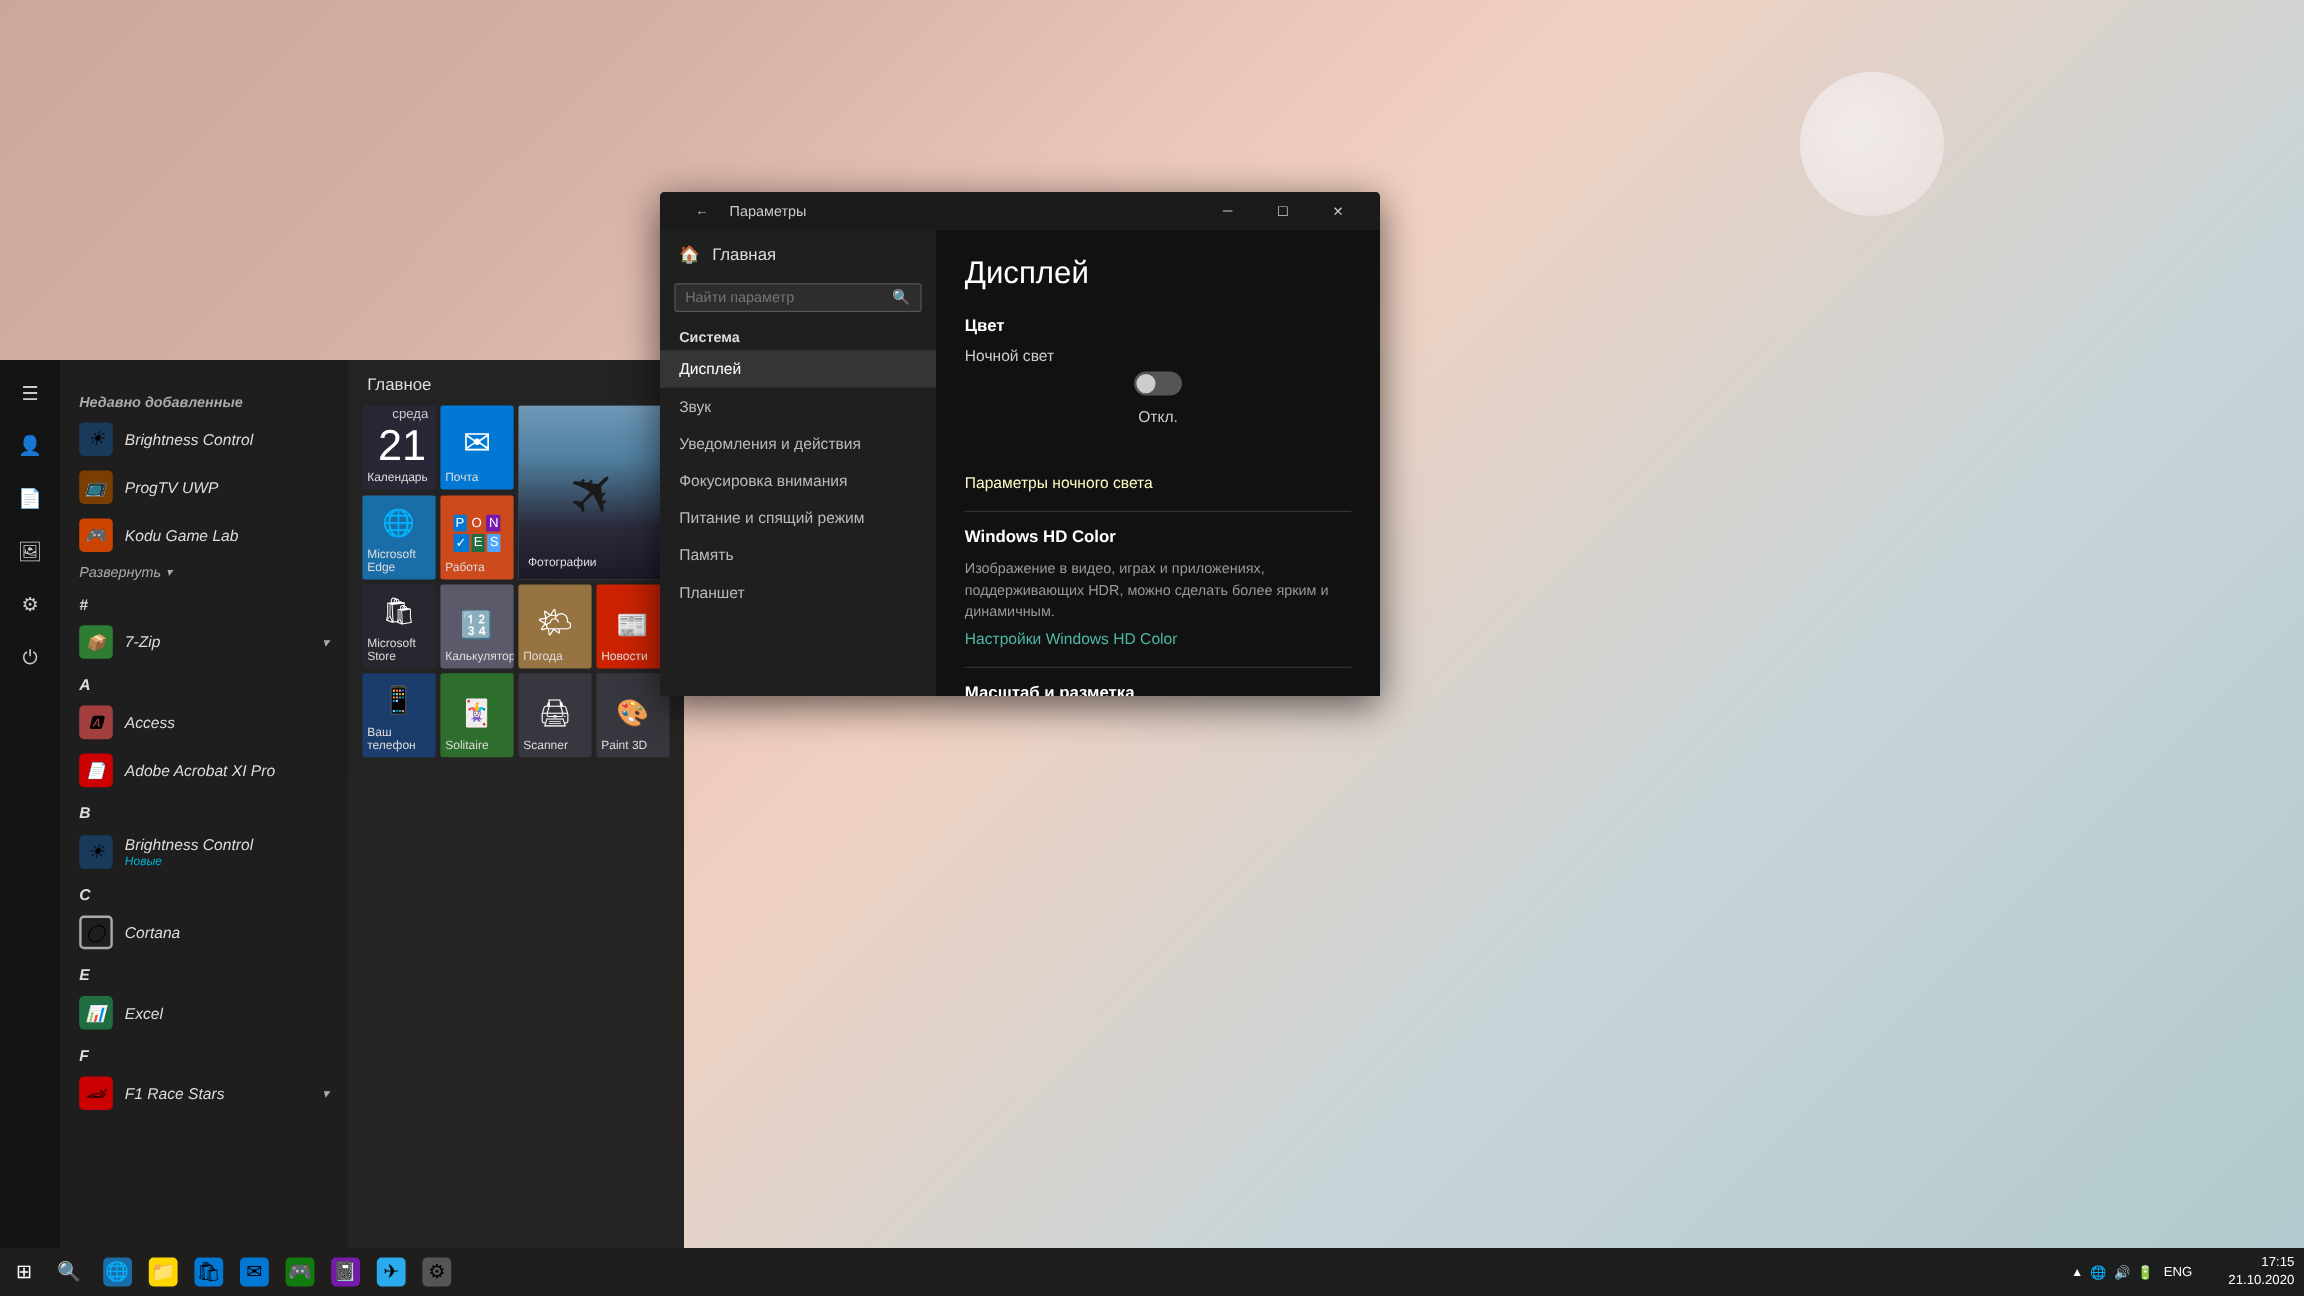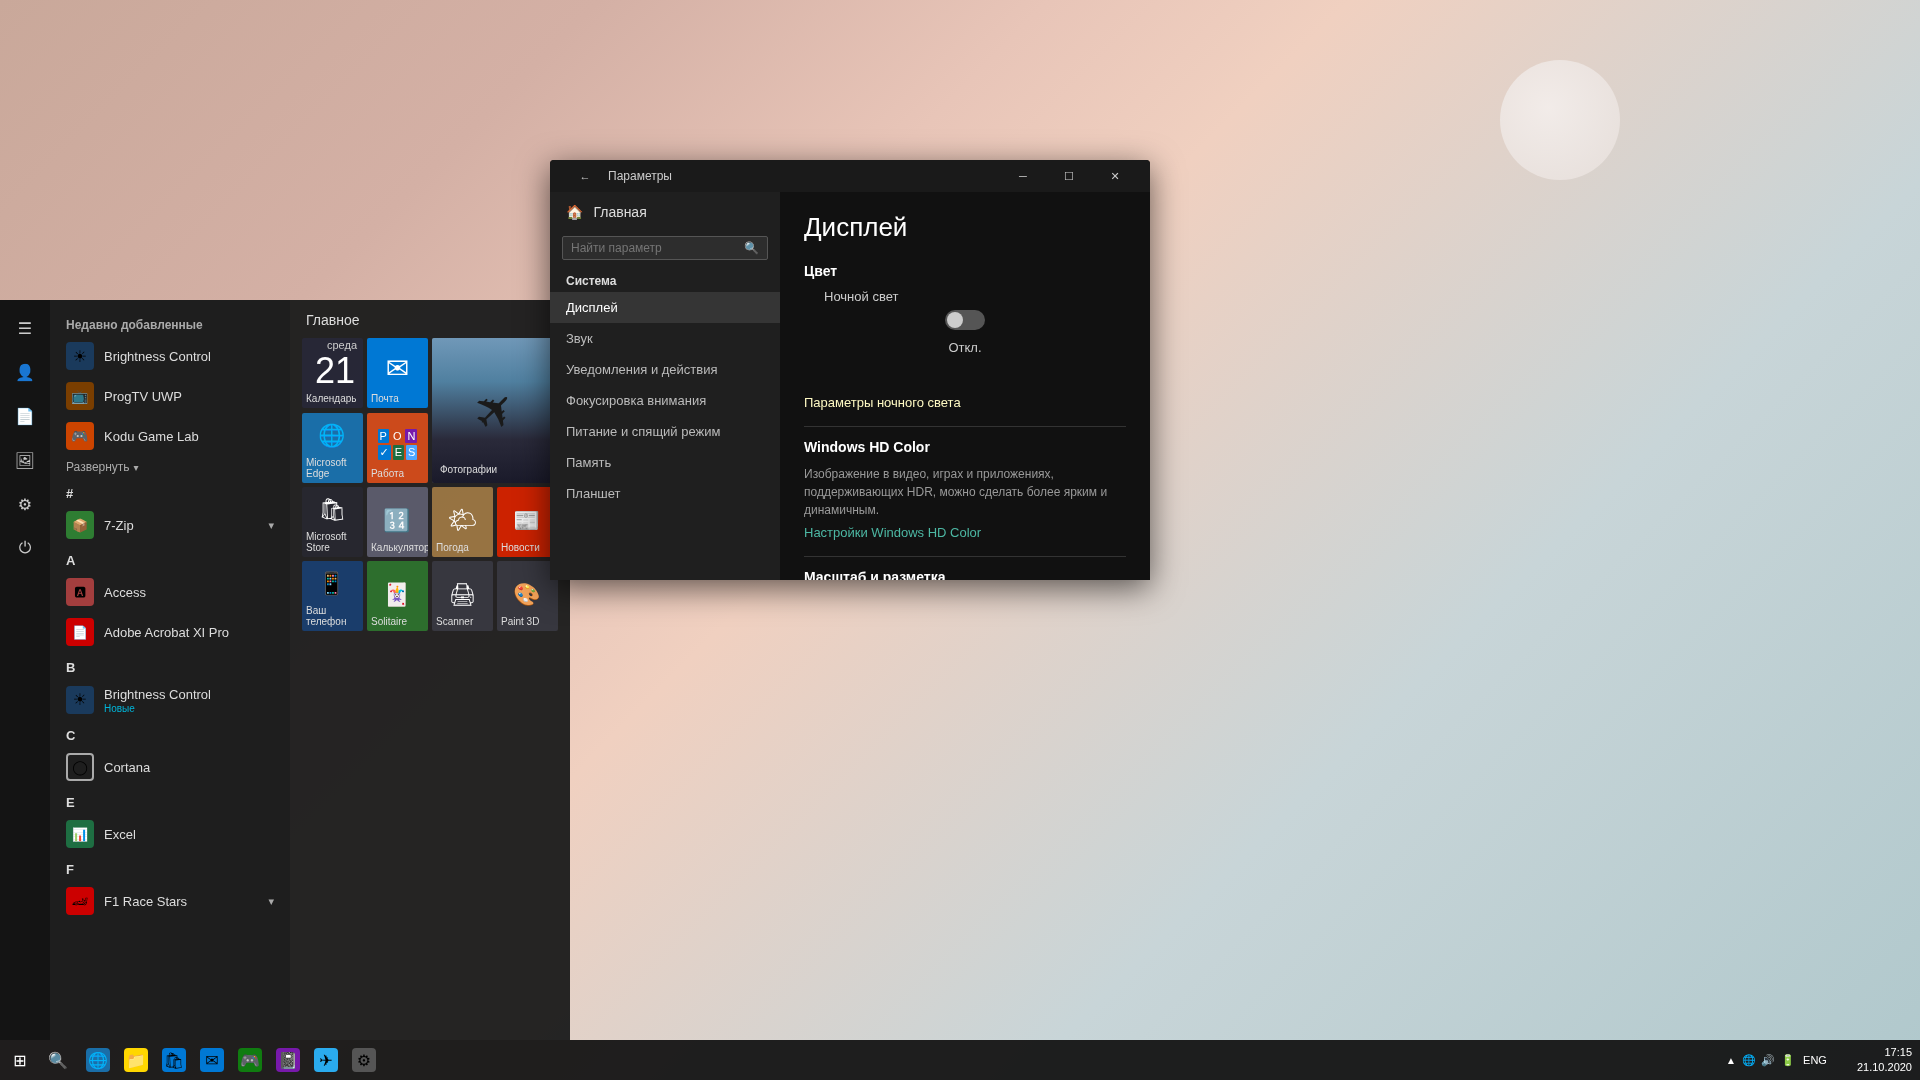--- a/index.html
+++ b/index.html
@@ -138,21 +138,22 @@
       font-size: 16px;
       cursor: pointer;
       border-radius: 2px;
     }
 
     
     .start-middle {
       width: 240px;
       background: rgba(30, 30, 30, 0.97);
       overflow-y: auto;
-      padding: 12px 0;
+      padding: 22px 0;
+      font-style: italic;
     }
 
     .start-section-title {
       font-size: 12px;
       color: #aaa;
       padding: 6px 16px 4px;
       font-weight: 600;
     }
 
     .start-app-item {
@@ -764,21 +765,21 @@
         <div class="settings-nav-item">Фокусировка внимания</div>
         <div class="settings-nav-item">Питание и спящий режим</div>
         <div class="settings-nav-item">Память</div>
         <div class="settings-nav-item">Планшет</div>
       </div>
 
       <div class="settings-content">
         <div class="settings-page-title">Дисплей</div>
 
         <div class="settings-section-heading">Цвет</div>
-        <div style="font-size:13px;color:#ccc;margin-bottom:6px;margin-left:20px;">Ночной свет</div>
+        <div style="font-size:13px;color:#ccc;margin-bottom:6px;">Ночной свет</div>
         <div class="settings-toggle-row">
           <div class="toggle-switch">
             <div class="knob"></div>
           </div>
           <span class="toggle-label">Откл.</span>
         </div>
         <a class="settings-link">Параметры ночного света</a>
 
         <hr class="separator">
 

